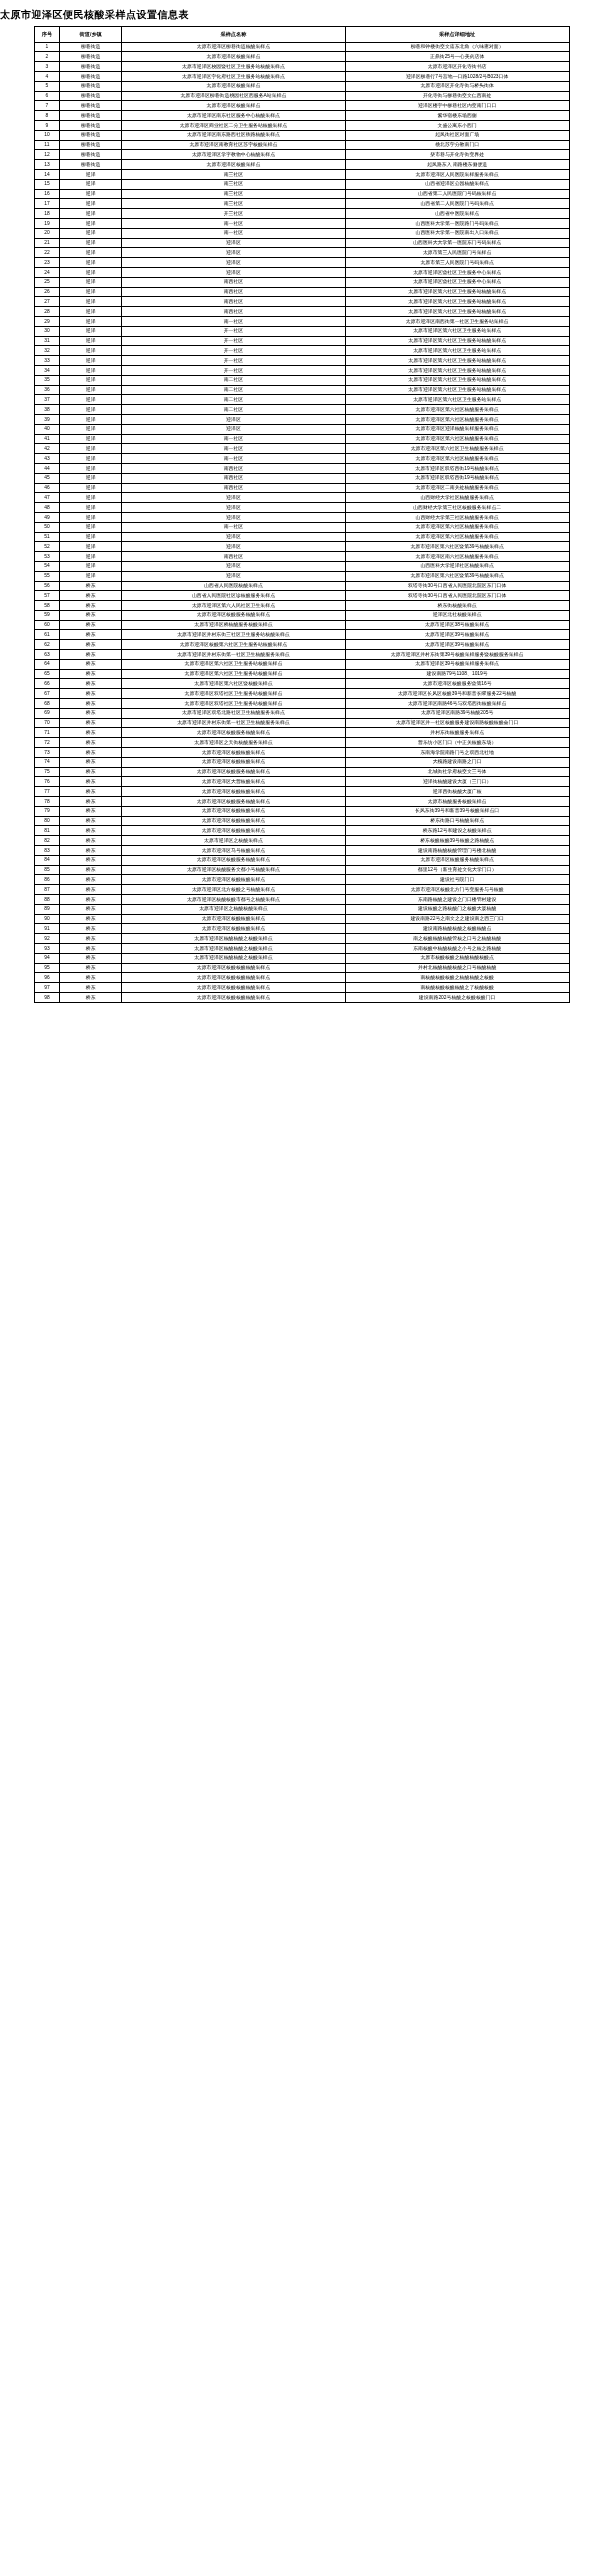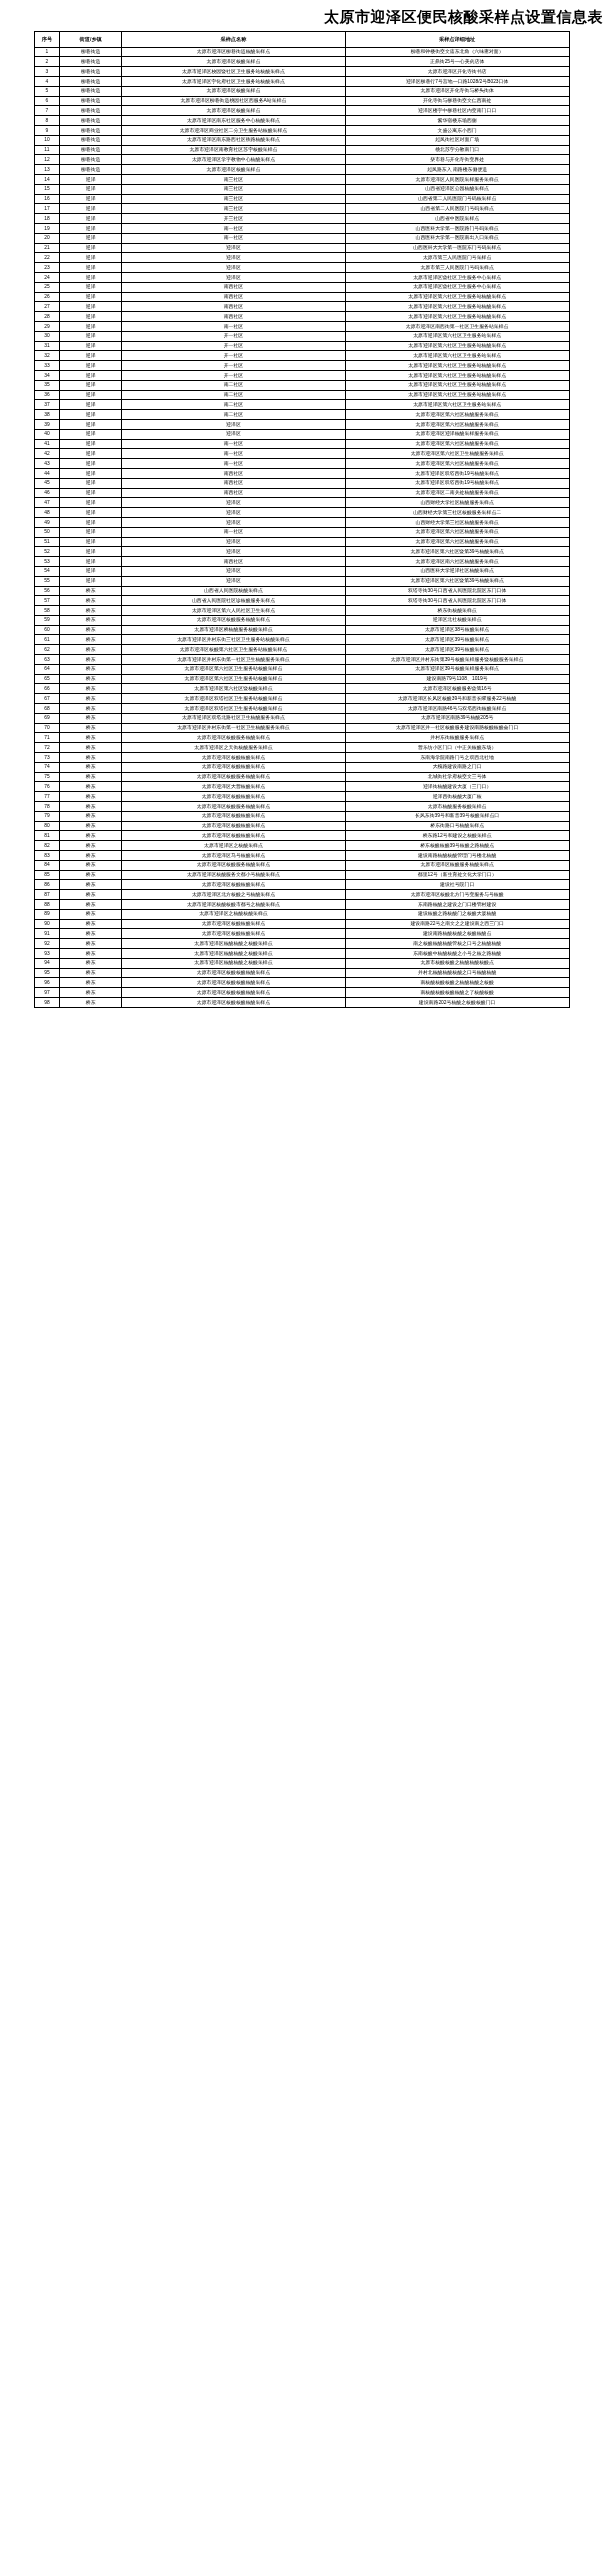--- a/index.html
+++ b/index.html
@@ -11,23 +11,23 @@
     width: 603px;
     font-family: "Liberation Sans", sans-serif;
     color: #000;
   }
   .page {
     width: 603px;
     padding: 5.2px 0 10.3px 0;
     box-sizing: border-box;
   }
   .doc-title {
-    text-align: right;
+    text-align: left;
     font-family: "Liberation Serif", serif;
-    font-size: 15px;
+    font-size: 10px;
     font-weight: bold;
     letter-spacing: 0.5px;
     margin: 3.1px 0 4.1px 0;
   }
   .table-wrap {
     width: 536px;
     margin: 0 auto;
   }
   table.main {
     border-collapse: collapse;

